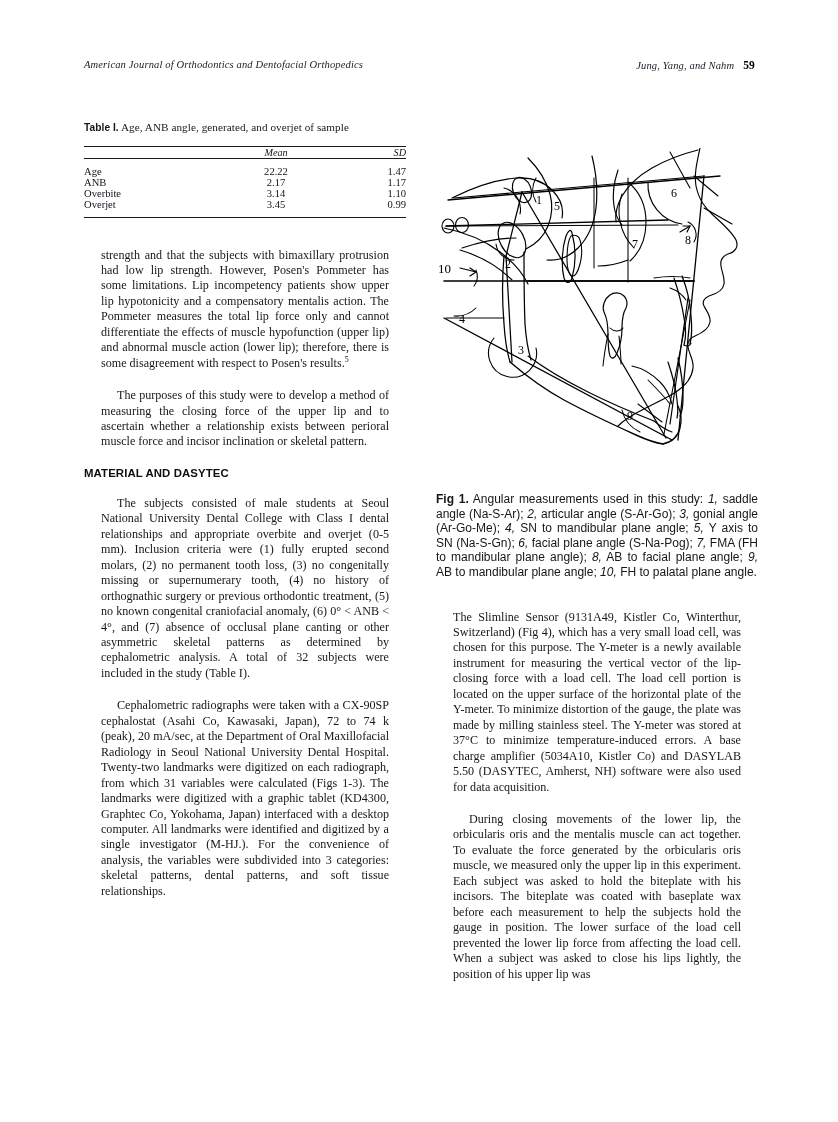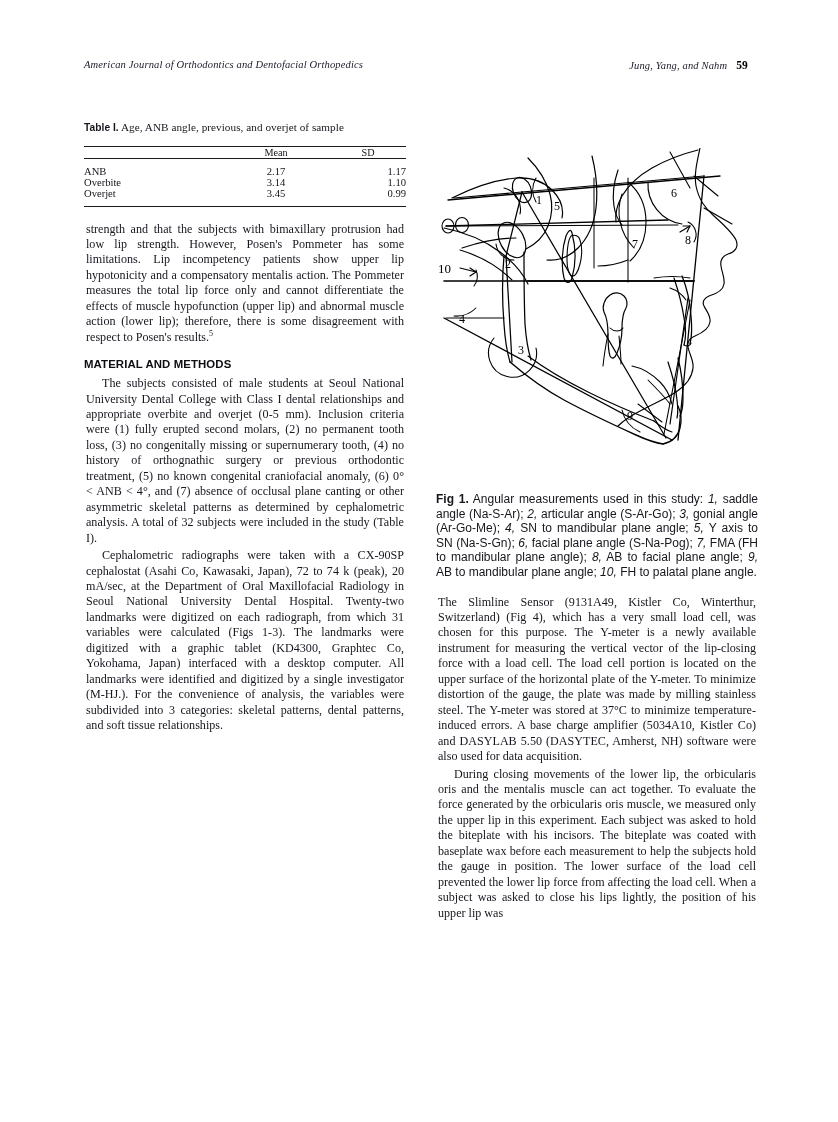--- a/index.html
+++ b/index.html
@@ -38,21 +38,21 @@
     font-family: "Liberation Serif", serif;
     font-style: italic;
     font-size: 10.5px;
     line-height: 14px;
     letter-spacing: 0.15px;
     color: #1a1a28;
   }
   .rh-left .line2 { display: block; }
   .rh-right {
     position: absolute;
-    right: 8px; top: 0;
+    right: 1px; top: 0;
     font-family: "Liberation Serif", serif;
     font-style: italic;
     font-size: 10.5px;
     line-height: 14px;
     letter-spacing: 0.15px;
     color: #1a1a28;
     white-space: nowrap;
     text-align: center;
   }
   .rh-right .pageno {
@@ -97,41 +97,42 @@
     color: #14141c;
   }
   table.data th, table.data td {
     padding: 0;
     font-weight: normal;
   }
   .rule-top td, .rule-top th { border-top: 1.1px solid #1a1a1a; }
   .rule-head td, .rule-head th { border-bottom: 1.6px solid #1a1a1a; }
   .rule-bot td { border-bottom: 1.1px solid #1a1a1a; }
   thead th {
+    font-style: italic;
     font-size: 10.2px;
     padding: 4px 0 4px 0;
   }
   th.c-name { width: 138px; text-align: left; }
   th.c-mean { width: 108px; text-align: center; }
-  th.c-sd   { width: 76px;  }
+  th.c-sd   { width: 76px;  text-align: right; }
   tbody tr td { padding: 1.2px 0; }
   tbody tr:first-child td { padding-top: 7px; }
   tbody tr:last-child td { padding-bottom: 7px; }
   td.c-name { text-align: left; }
   td.c-mean { text-align: center; padding-right: 10px; }
   td.c-sd   { text-align: right; }
 
   
   p.body {
     font-family: "Liberation Serif", serif;
     font-size: 12.1px;
     line-height: 15.45px;
     text-align: justify;
     text-justify: inter-word;
-    margin: 2px;
+    margin: 17px;
     color: #16161e;
     hyphens: manual;
   }
   p.body.indent { text-indent: 16px; }
   p.body + p.body { margin-top: 0; }
   sup { font-size: 8px; vertical-align: super; line-height: 0; }
 
   h2.section {
     font-family: "Liberation Sans", sans-serif;
     font-weight: bold;
@@ -173,32 +174,37 @@
     <div class="rh-left">
       <span>American Journal of Orthodontics and Dentofacial Orthopedics</span>
     </div>
     <div class="rh-right">
       <span>Jung, Yang, and Nahm</span><span class="pageno">59</span>
     </div>
   </div>
 
   <div class="col-left">
 
-    <div class="table-title"><span class="tlabel">Table I.</span><span> Age, ANB angle, previous, and overjet of sample</span></div>
+    <div class="table-title"><span class="tlabel">Table I.</span><span> Age, ANB angle, generated, and overjet of sample</span></div>
 
     <table class="data">
       <thead>
         <tr class="rule-top rule-head">
           <th class="c-name"></th>
           <th class="c-mean">Mean</th>
           <th class="c-sd">SD</th>
         </tr>
       </thead>
       <tbody>
         <tr>
+          <td class="c-name">Age</td>
+          <td class="c-mean">22.22</td>
+          <td class="c-sd">1.47</td>
+        </tr>
+        <tr>
           <td class="c-name">ANB</td>
           <td class="c-mean">2.17</td>
           <td class="c-sd">1.17</td>
         </tr>
         <tr>
           <td class="c-name">Overbite</td>
           <td class="c-mean">3.14</td>
           <td class="c-sd">1.10</td>
         </tr>
         <tr class="rule-bot">
@@ -206,22 +212,23 @@
           <td class="c-mean">3.45</td>
           <td class="c-sd">0.99</td>
         </tr>
       </tbody>
     </table>
 
     <div class="block-gap"></div>
 
     <p class="body"><span>strength and that the subjects with bimaxillary protrusion had low lip strength. However, Posen's Pommeter has some limitations. Lip incompetency patients show upper lip hypotonicity and a compensatory mentalis action. The Pommeter measures the total lip force only and cannot differentiate the effects of muscle hypofunction (upper lip) and abnormal muscle action (lower lip); therefore, there is some disagreement with respect to Posen's results.</span><sup>5</sup></p>
 
-
-    <h2 class="section">MATERIAL AND METHODS</h2>
+    <p class="body indent">The purposes of this study were to develop a method of measuring the closing force of the upper lip and to ascertain whether a relationship exists between perioral muscle force and incisor inclination or skeletal pattern.</p>
+
+    <h2 class="section">MATERIAL AND DASYTEC</h2>
 
     <p class="body indent">The subjects consisted of male students at Seoul National University Dental College with Class I dental relationships and appropriate overbite and overjet (0-5 mm). Inclusion criteria were (1) fully erupted second molars, (2) no permanent tooth loss, (3) no congenitally missing or supernumerary tooth, (4) no history of orthognathic surgery or previous orthodontic treatment, (5) no known congenital craniofacial anomaly, (6) 0° &lt; ANB &lt; 4°, and (7) absence of occlusal plane canting or other asymmetric skeletal patterns as determined by cephalometric analysis. A total of 32 subjects were included in the study (Table I).</p>
 
     <p class="body indent">Cephalometric radiographs were taken with a CX-90SP cephalostat (Asahi Co, Kawasaki, Japan), 72 to 74 k (peak), 20 mA/sec, at the Department of Oral Maxillofacial Radiology in Seoul National University Dental Hospital. Twenty-two landmarks were digitized on each radiograph, from which 31 variables were calculated (Figs 1-3). The landmarks were digitized with a graphic tablet (KD4300, Graphtec Co, Yokohama, Japan) interfaced with a desktop computer. All landmarks were identified and digitized by a single investigator (M-HJ.). For the convenience of analysis, the variables were subdivided into 3 categories: skeletal patterns, dental patterns, and soft tissue relationships.</p>
 
   </div>
 
   <div class="figure-wrap">
     <svg width="334" height="322" viewBox="0 0 334 322" xmlns="http://www.w3.org/2000/svg">
       <g fill="none" stroke="#000000" stroke-width="1.25" stroke-linecap="round" stroke-linejoin="round">

